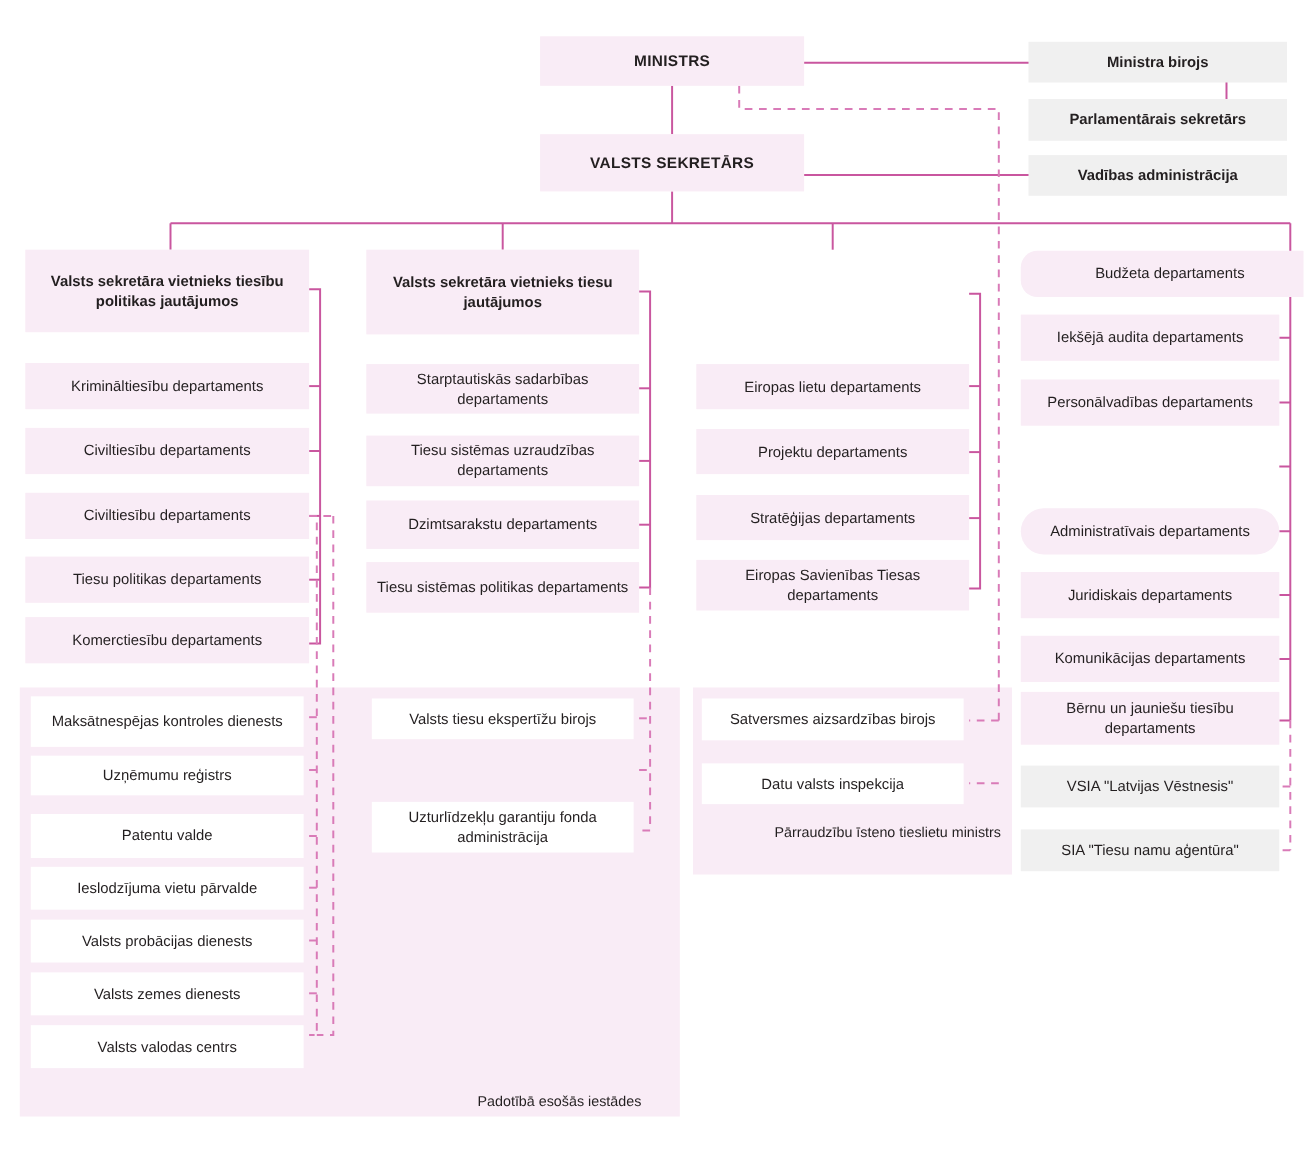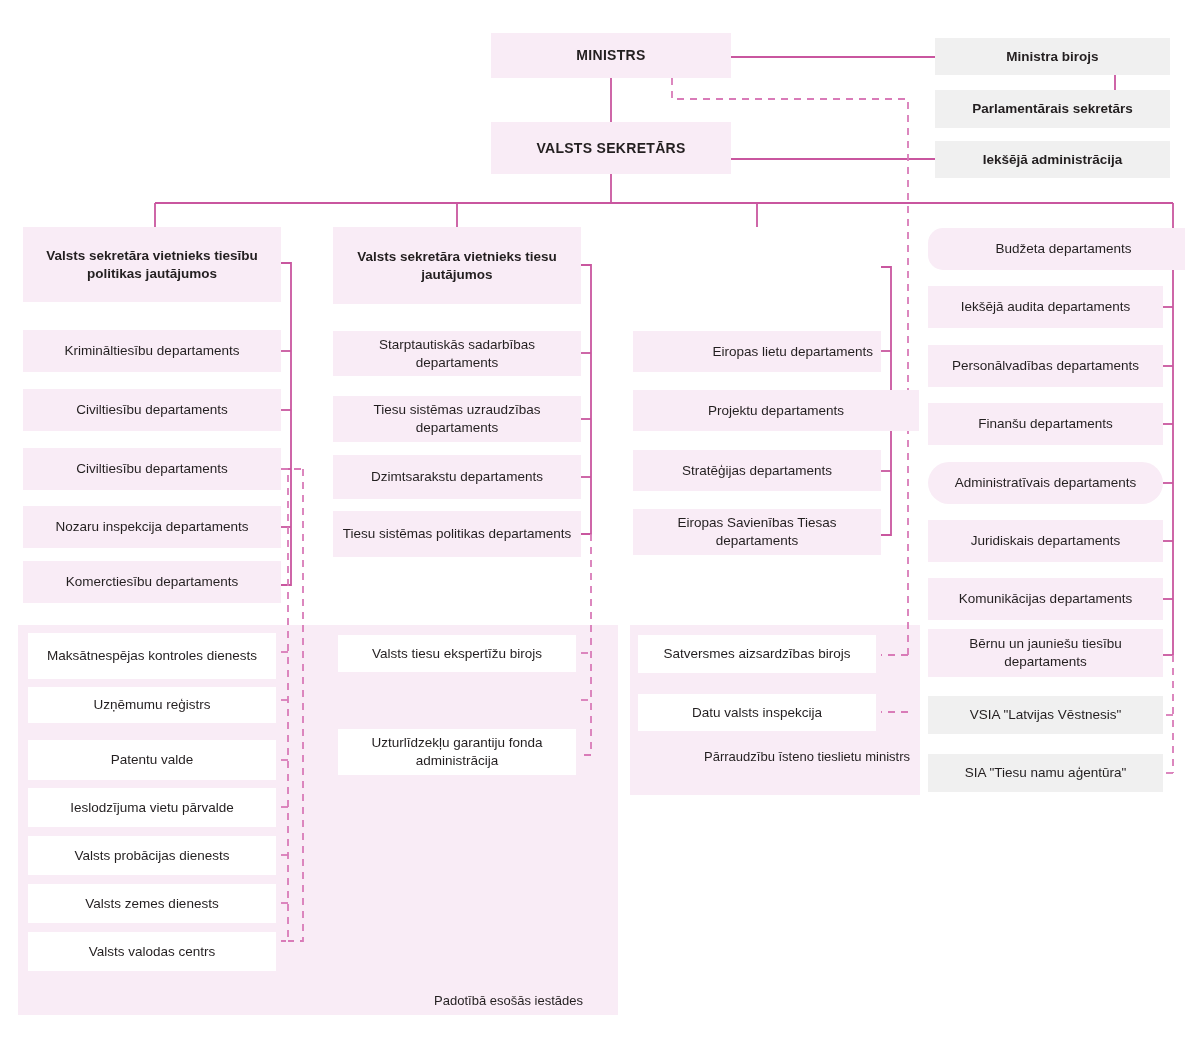--- a/index.html
+++ b/index.html
@@ -140,37 +140,37 @@
     <span class="txt">VALSTS SEKRETĀRS</span>
   </div>
 
   <div class="node n-gray n-bold" style="left:935px;top:38px;width:235px;height:37px;">
     <span class="txt">Ministra birojs</span>
   </div>
   <div class="node n-gray n-bold" style="left:935px;top:90px;width:235px;height:38px;">
     <span class="txt">Parlamentārais sekretārs</span>
   </div>
   <div class="node n-gray n-bold" style="left:935px;top:141px;width:235px;height:37px;">
-    <span class="txt">Iekšējā administrācija</span>
+    <span class="txt">Vadības administrācija</span>
   </div>
 
   <div class="node n-pink n-head" style="left:23px;top:227px;width:258px;height:75px;">
     <span class="txt">Valsts sekretāra vietnieks tiesību politikas jautājumos</span>
   </div>
   <div class="node n-pink" style="left:23px;top:330px;width:258px;height:42px;">
     <span class="txt">Krimināltiesību departaments</span>
   </div>
   <div class="node n-pink" style="left:23px;top:389px;width:258px;height:42px;">
     <span class="txt">Civiltiesību departaments</span>
   </div>
   <div class="node n-pink" style="left:23px;top:448px;width:258px;height:42px;">
     <span class="txt">Civiltiesību departaments</span>
   </div>
   <div class="node n-pink" style="left:23px;top:506px;width:258px;height:42px;">
-    <span class="txt">Nozaru inspekcija departaments</span>
+    <span class="txt">Tiesu politikas departaments</span>
   </div>
   <div class="node n-pink" style="left:23px;top:561px;width:258px;height:42px;">
     <span class="txt">Komerctiesību departaments</span>
   </div>
 
   <div class="node n-white" style="left:28px;top:633px;width:248px;height:46px;">
     <span class="txt">Maksātnespējas kontroles dienests</span>
   </div>
   <div class="node n-white" style="left:28px;top:687px;width:248px;height:36px;">
     <span class="txt">Uzņēmumu reģistrs</span>
@@ -209,24 +209,24 @@
     <span class="txt">Tiesu sistēmas politikas departaments</span>
   </div>
 
   <div class="node n-white" style="left:338px;top:635px;width:238px;height:37px;">
     <span class="txt">Valsts tiesu ekspertīžu birojs</span>
   </div>
   <div class="node n-white" style="left:338px;top:729px;width:238px;height:46px;">
     <span class="txt">Uzturlīdzekļu garantiju fonda administrācija</span>
   </div>
 
-  <div class="node n-pink" style="left:633px;top:331px;width:248px;height:41px;text-align:right;">
+  <div class="node n-pink" style="left:633px;top:331px;width:248px;height:41px;">
     <span class="txt">Eiropas lietu departaments</span>
   </div>
-  <div class="node n-pink" style="left:633px;top:390px;width:286px;height:41px;">
+  <div class="node n-pink" style="left:633px;top:390px;width:248px;height:41px;">
     <span class="txt">Projektu departaments</span>
   </div>
   <div class="node n-pink" style="left:633px;top:450px;width:248px;height:41px;">
     <span class="txt">Stratēģijas departaments</span>
   </div>
   <div class="node n-pink" style="left:633px;top:509px;width:248px;height:46px;">
     <span class="txt">Eiropas Savienības Tiesas departaments</span>
   </div>
 
   <div class="node n-white" style="left:638px;top:635px;width:238px;height:38px;">
@@ -239,23 +239,20 @@
 
   <div class="node n-pink" style="left:928px;top:228px;width:271px;height:42px;border-radius:15px;">
     <span class="txt">Budžeta departaments</span>
   </div>
   <div class="node n-pink" style="left:928px;top:286px;width:235px;height:42px;">
     <span class="txt">Iekšējā audita departaments</span>
   </div>
   <div class="node n-pink" style="left:928px;top:345px;width:235px;height:42px;">
     <span class="txt">Personālvadības departaments</span>
   </div>
-  <div class="node n-pink" style="left:928px;top:403px;width:235px;height:42px;">
-    <span class="txt">Finanšu departaments</span>
-  </div>
   <div class="node n-pink" style="left:928px;top:462px;width:235px;height:42px;border-radius:21px;">
     <span class="txt">Administratīvais departaments</span>
   </div>
   <div class="node n-pink" style="left:928px;top:520px;width:235px;height:42px;">
     <span class="txt">Juridiskais departaments</span>
   </div>
   <div class="node n-pink" style="left:928px;top:578px;width:235px;height:42px;">
     <span class="txt">Komunikācijas departaments</span>
   </div>
   <div class="node n-pink" style="left:928px;top:629px;width:235px;height:48px;">

